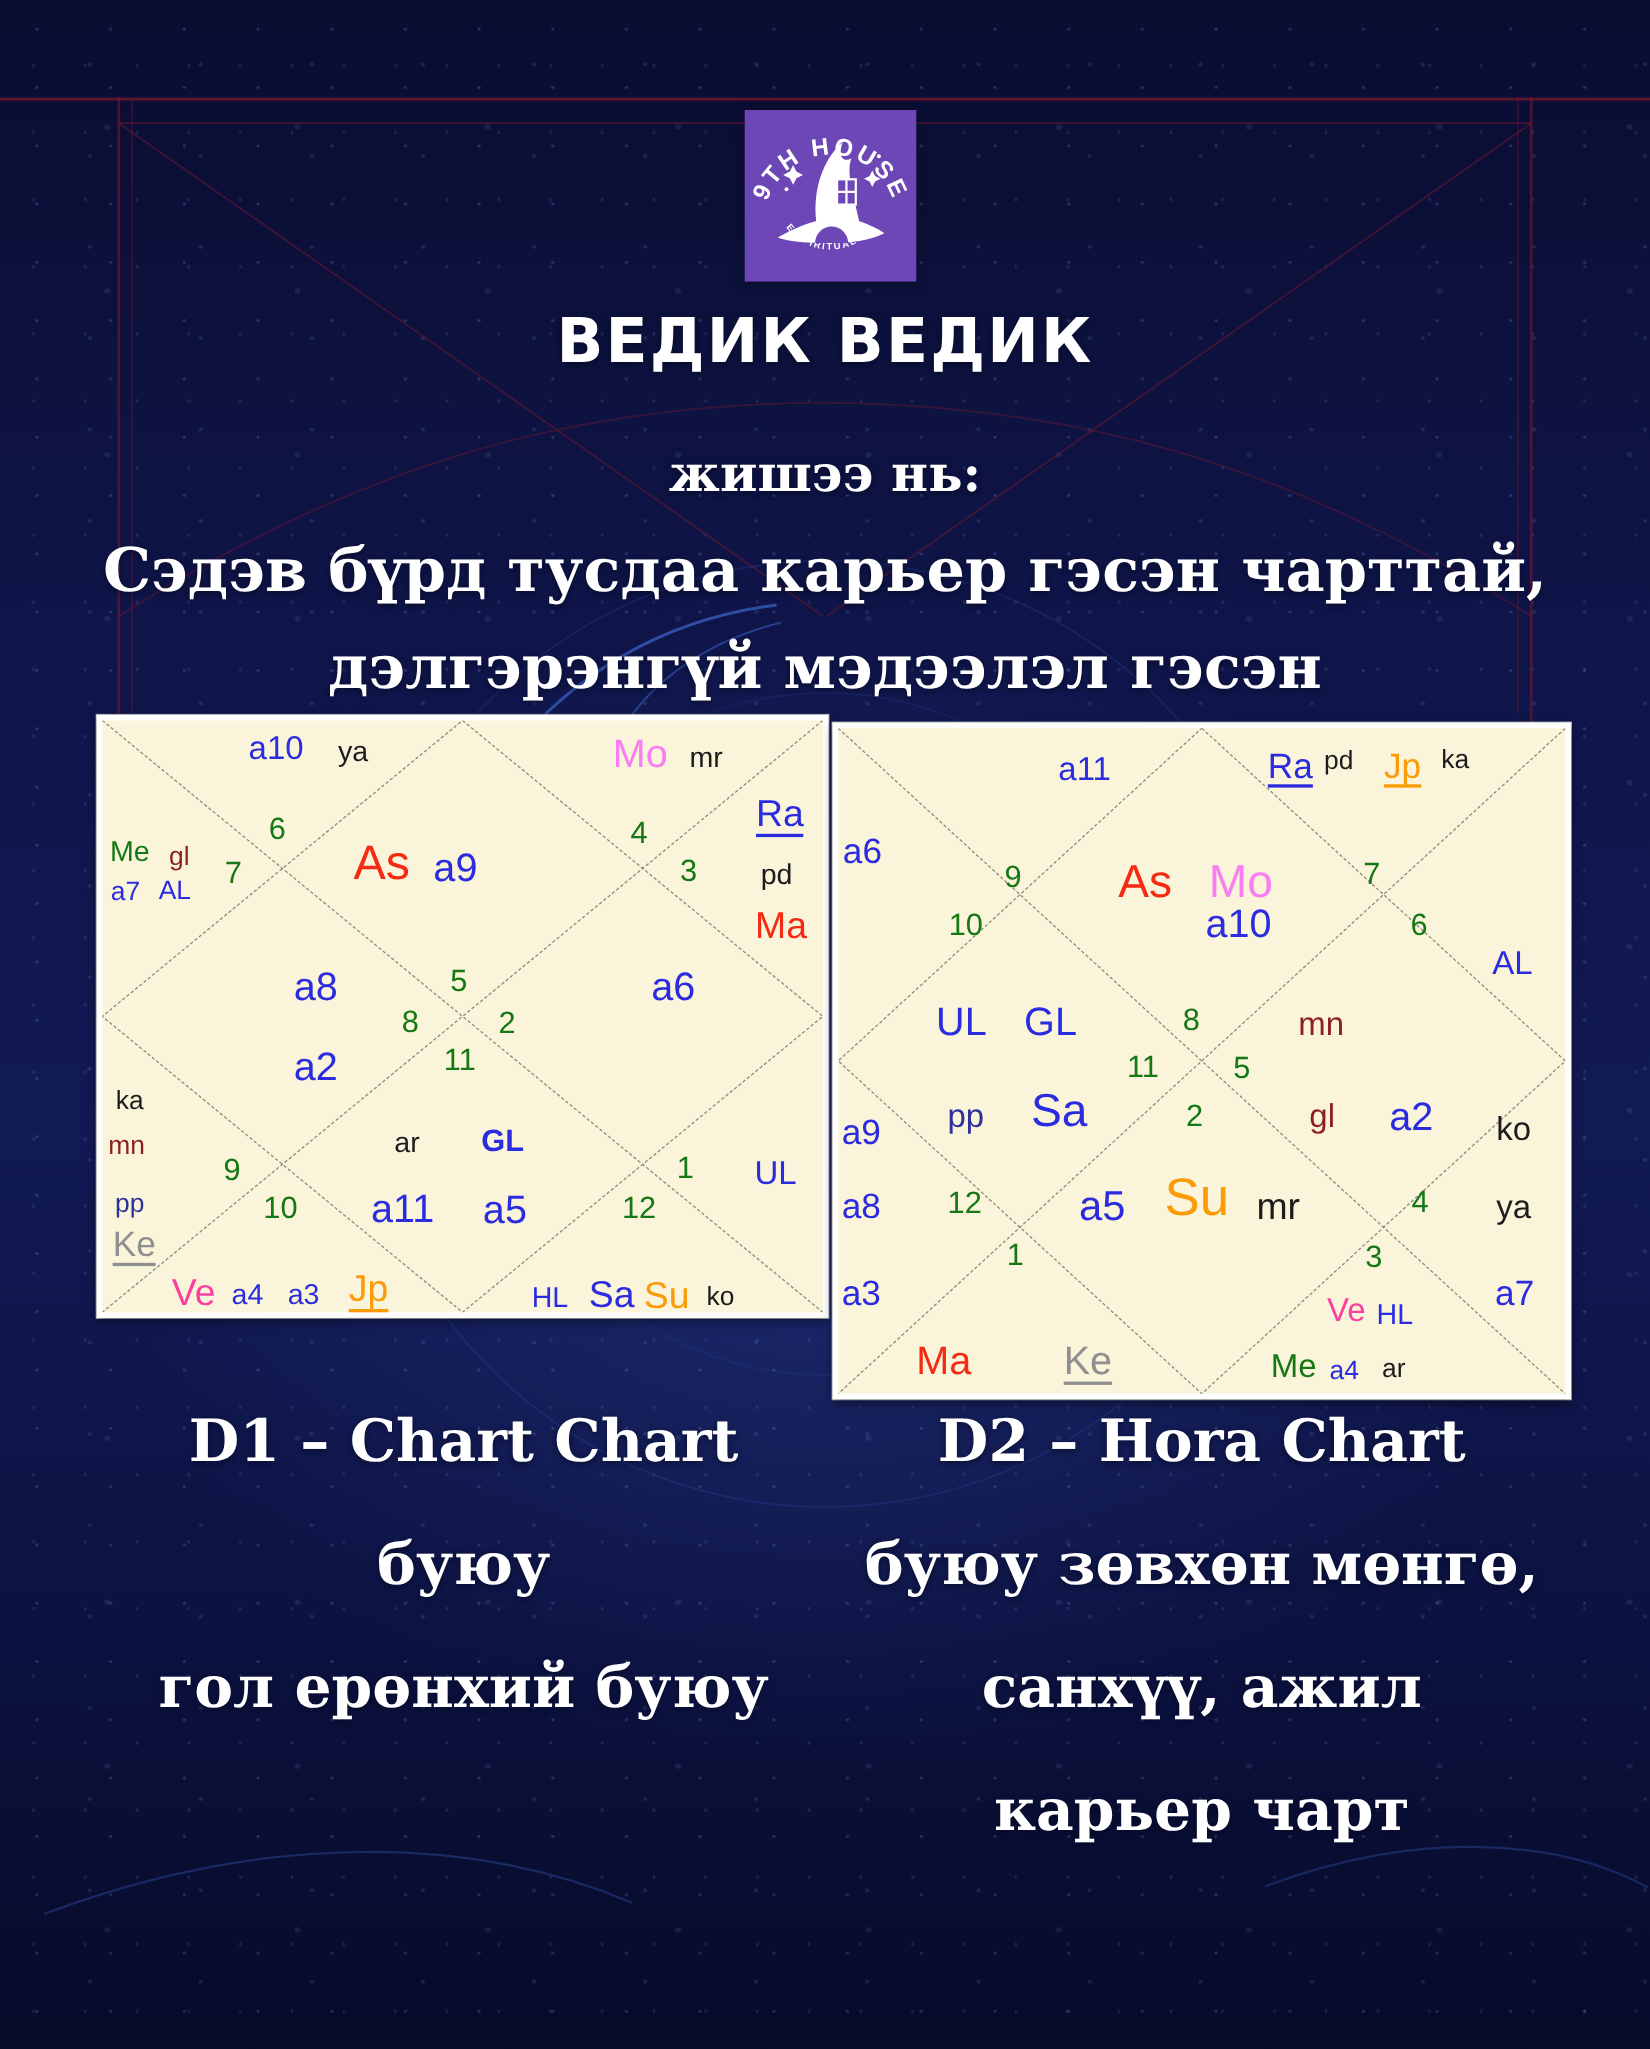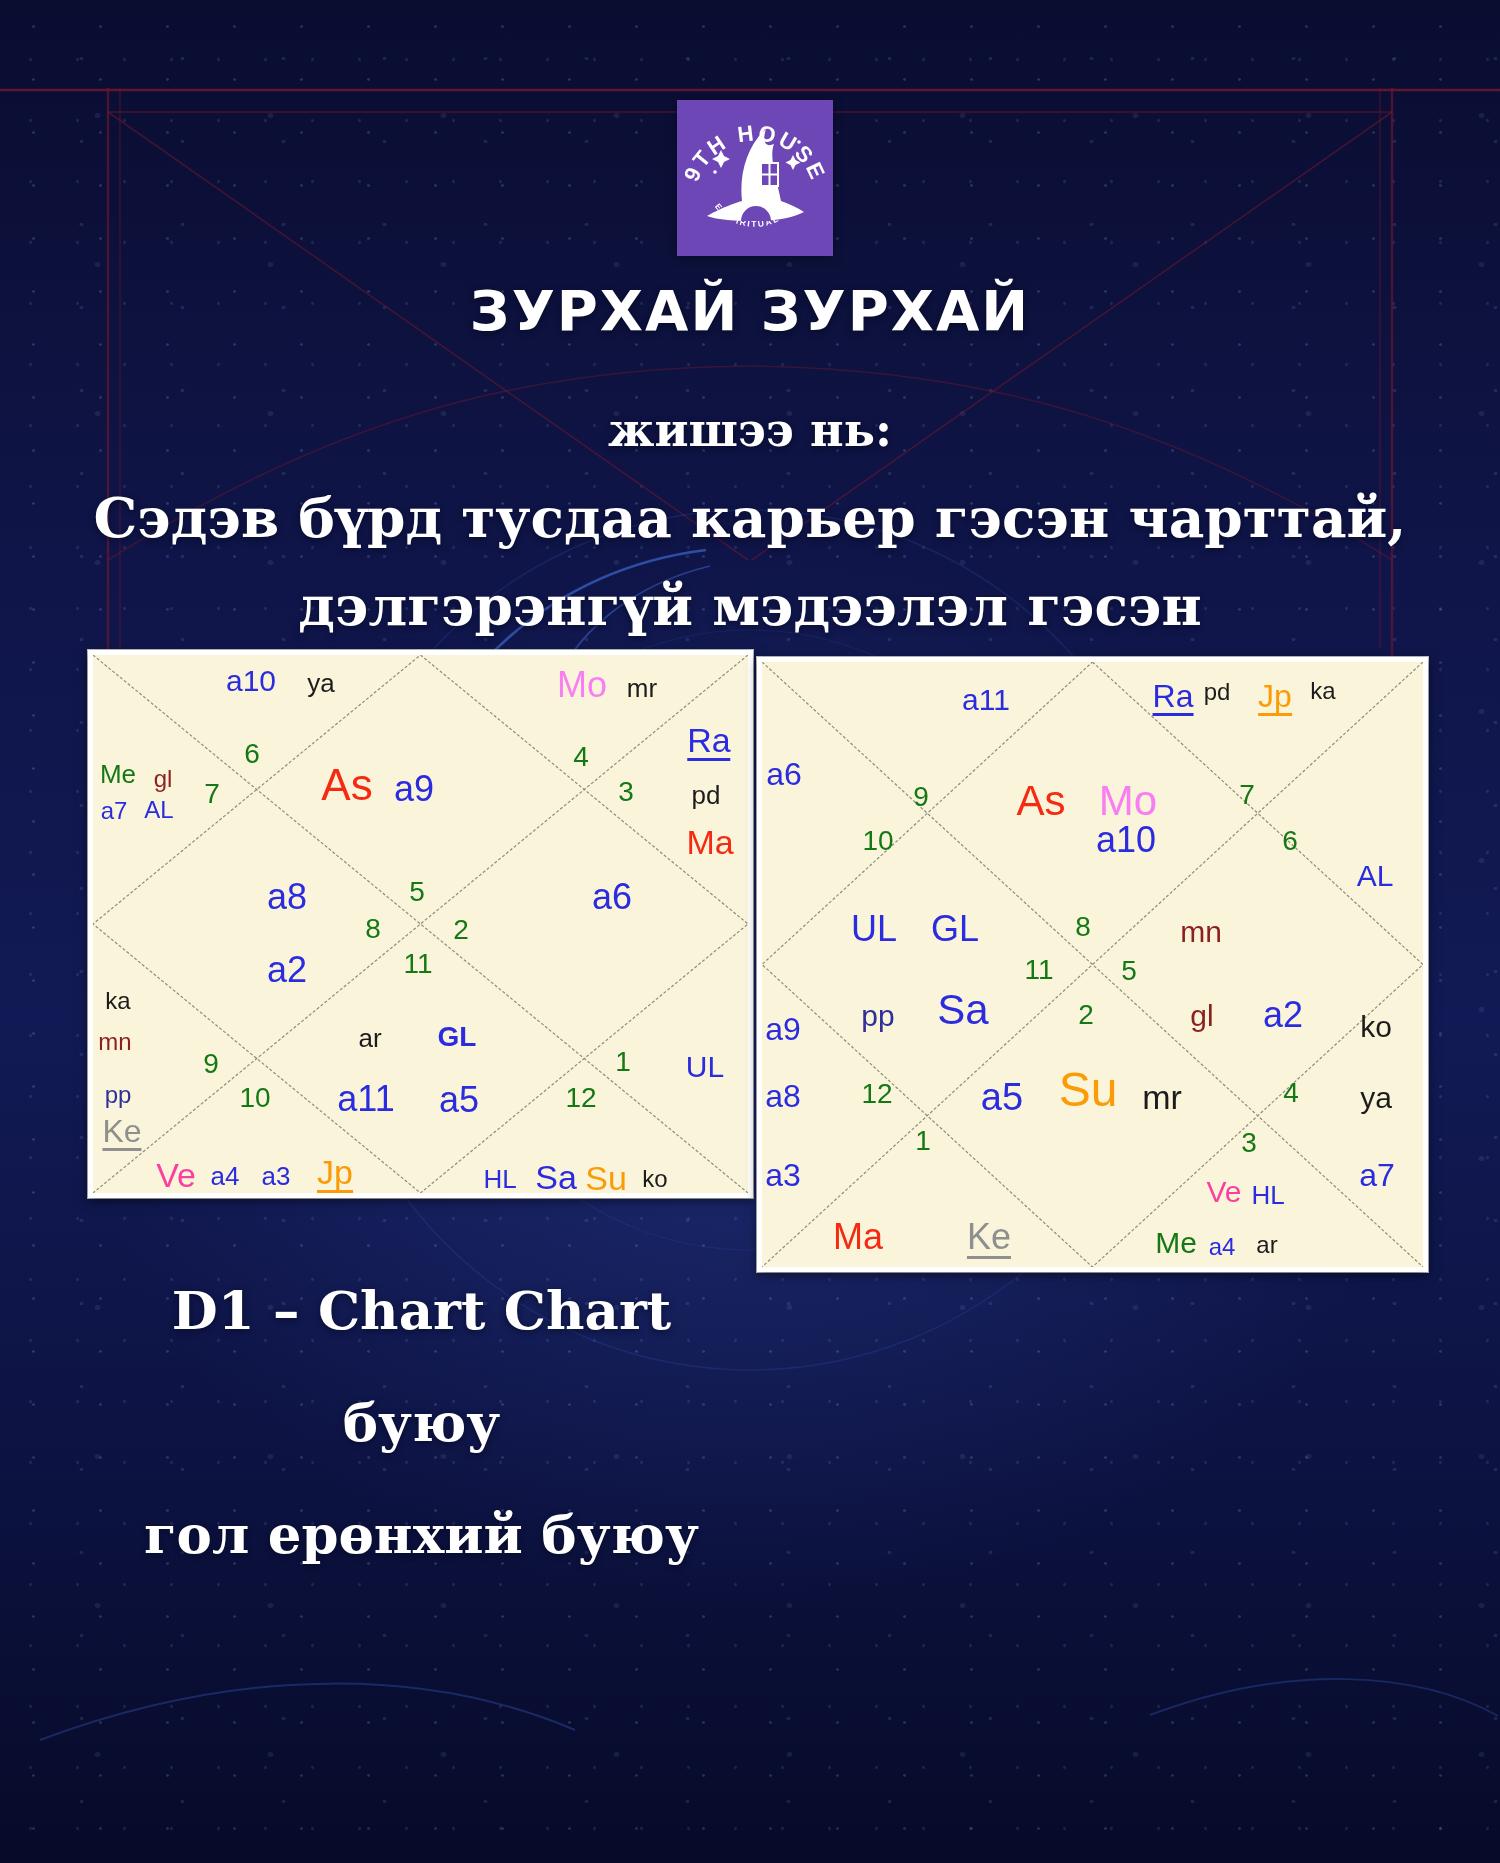--- a/index.html
+++ b/index.html
@@ -99,21 +99,21 @@
         <line x1="84" y1="74.5" x2="101" y2="74.5" stroke="#ffffff" stroke-width="2"></line>
         <path d="M64,121 A 15,15 0 0 1 94,121 Z" fill="#6c47b5"></path>
         <path d="M44,50 l3,6 6,3 -6,3 -3,6 -3,-6 -6,-3 6,-3 Z" fill="#ffffff"></path>
         <path d="M116,55 l2.5,5 5,2.5 -5,2.5 -2.5,5 -2.5,-5 -5,-2.5 5,-2.5 Z" fill="#ffffff"></path>
         <circle cx="38" cy="72" r="1.8" fill="#ffffff"></circle>
         <circle cx="122" cy="42" r="1.8" fill="#ffffff"></circle>
       </g>
     </svg>
   </div>
 
-  <div class="title">ЗУРХАЙ ЗУРХАЙ</div>
+  <div class="title">ВЕДИК ВЕДИК</div>
 
   <div class="intro">
     <div class="l1">жишээ нь:</div>
     <div class="l2">Сэдэв бүрд тусдаа карьер гэсэн чарттай,</div>
     <div class="l3">дэлгэрэнгүй мэдээлэл гэсэн</div>
   </div>
 
   <div class="chart-box d1">
     <svg class="chart-lines" width="655" height="538" viewBox="0 0 655 538">
       <g stroke="#8d8d7b" stroke-width="1.2" fill="none" stroke-dasharray="3 2">
@@ -222,14 +222,20 @@
       <span class="ci" style="left: 414px; top: 581px; font-size: 30px; color: rgb(21, 120, 21);">Me</span>
       <span class="ci" style="left: 460px; top: 585px; font-size: 24px; color: rgb(43, 43, 223);">a4</span>
       <span class="ci" style="left: 505px; top: 583px; font-size: 24px; color: rgb(28, 28, 28);">ar</span>
     </div>
 
   <div class="caption c1">
     <div>D1 – Chart Chart буюу</div>
     <div>гол ерөнхий буюу</div>
   </div>
 
+  <div class="caption c2">
+    <div>D2 – Hora Chart</div>
+    <div>буюу зөвхөн мөнгө,</div>
+    <div>санхүү, ажил</div>
+    <div>карьер чарт</div>
+  </div>
 
 </div>
 
 </body></html>

